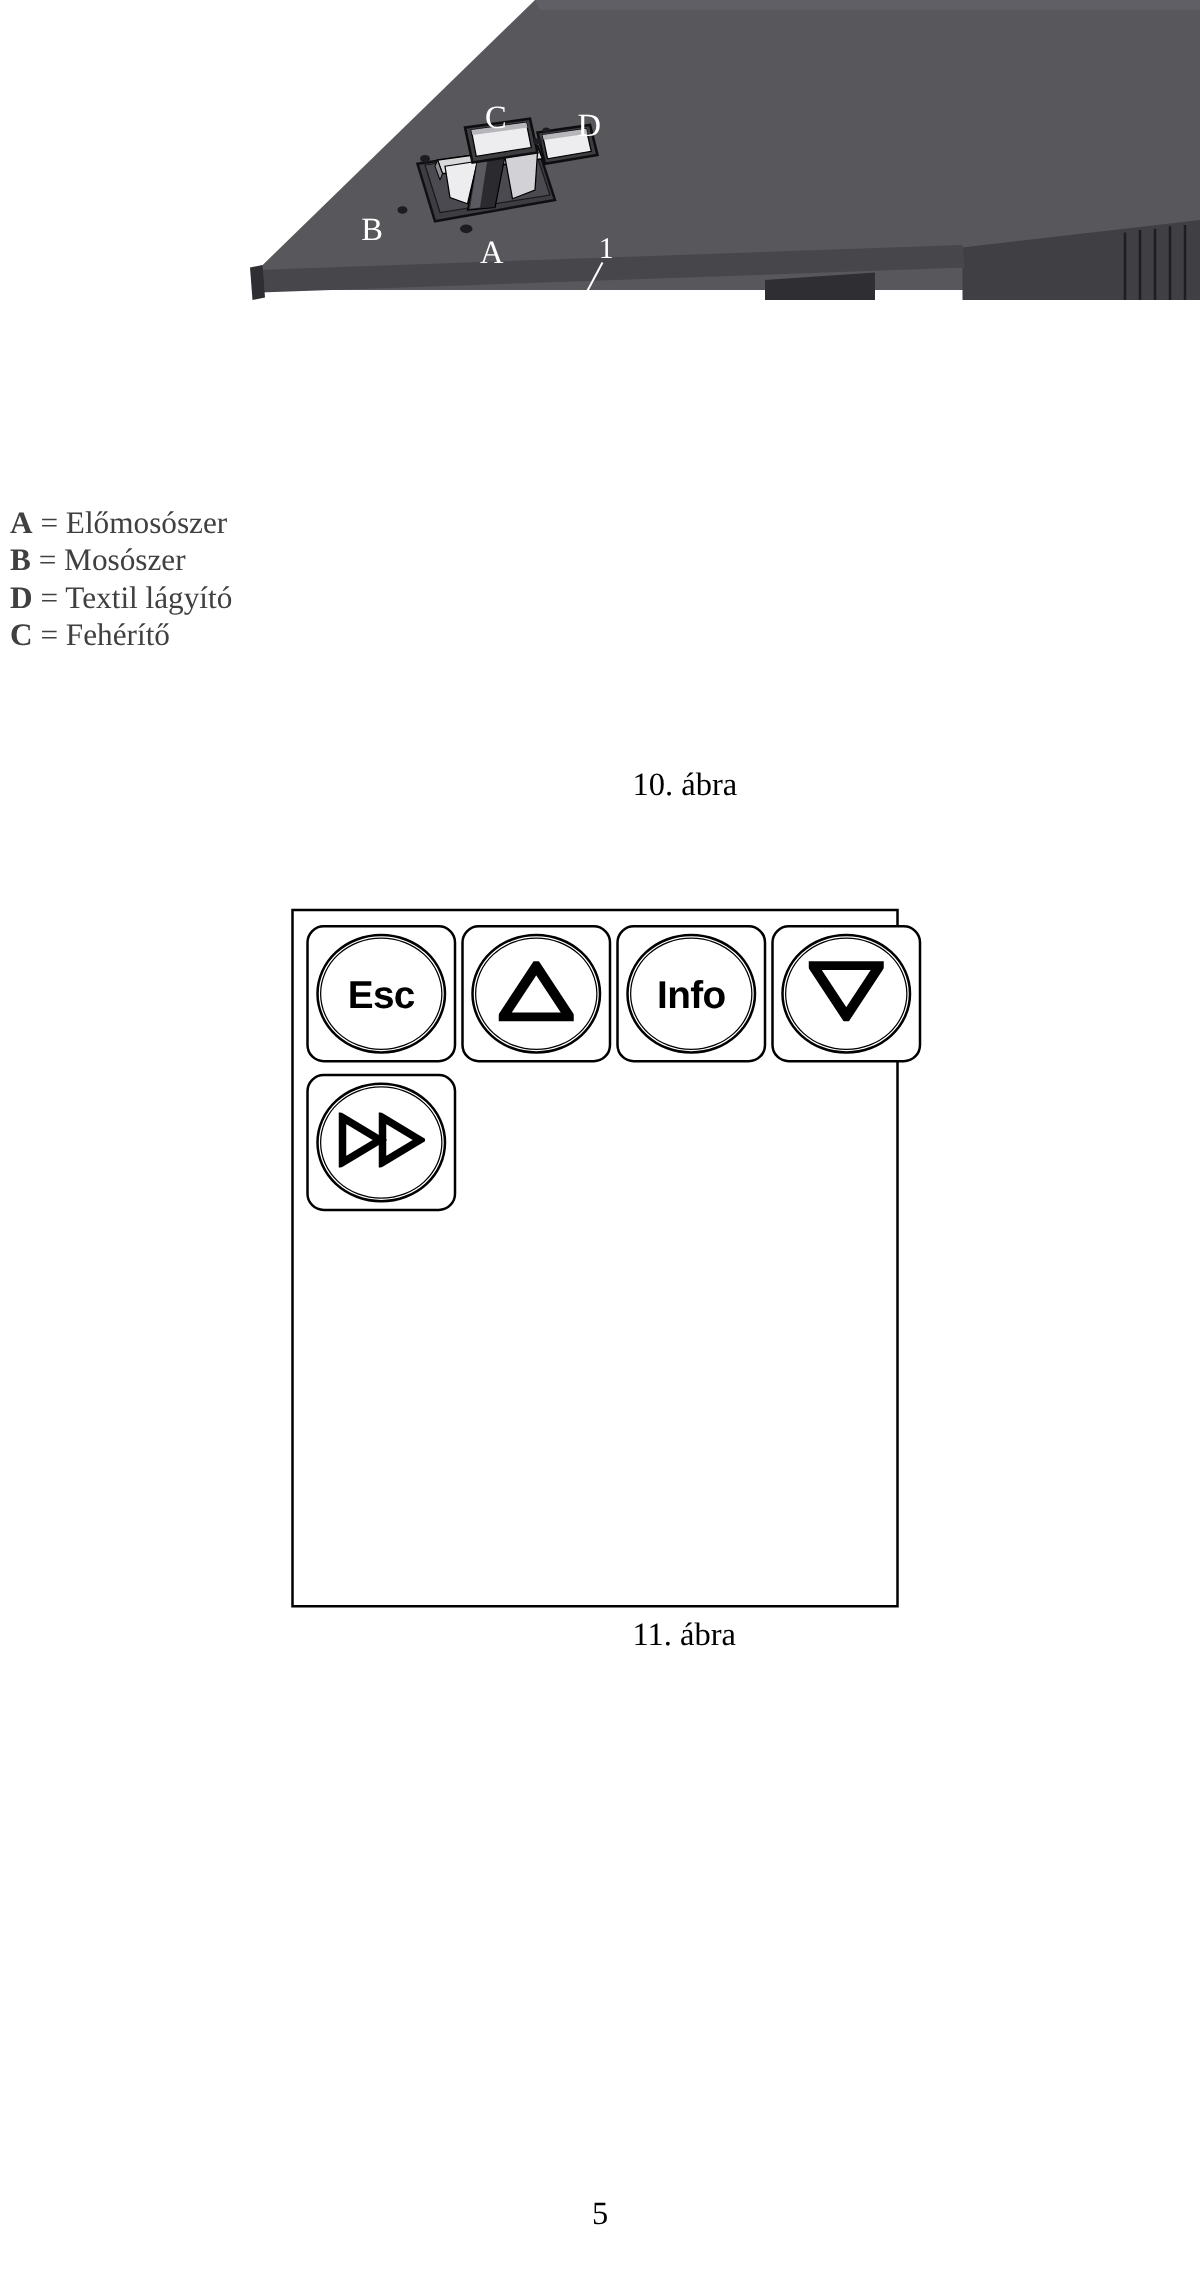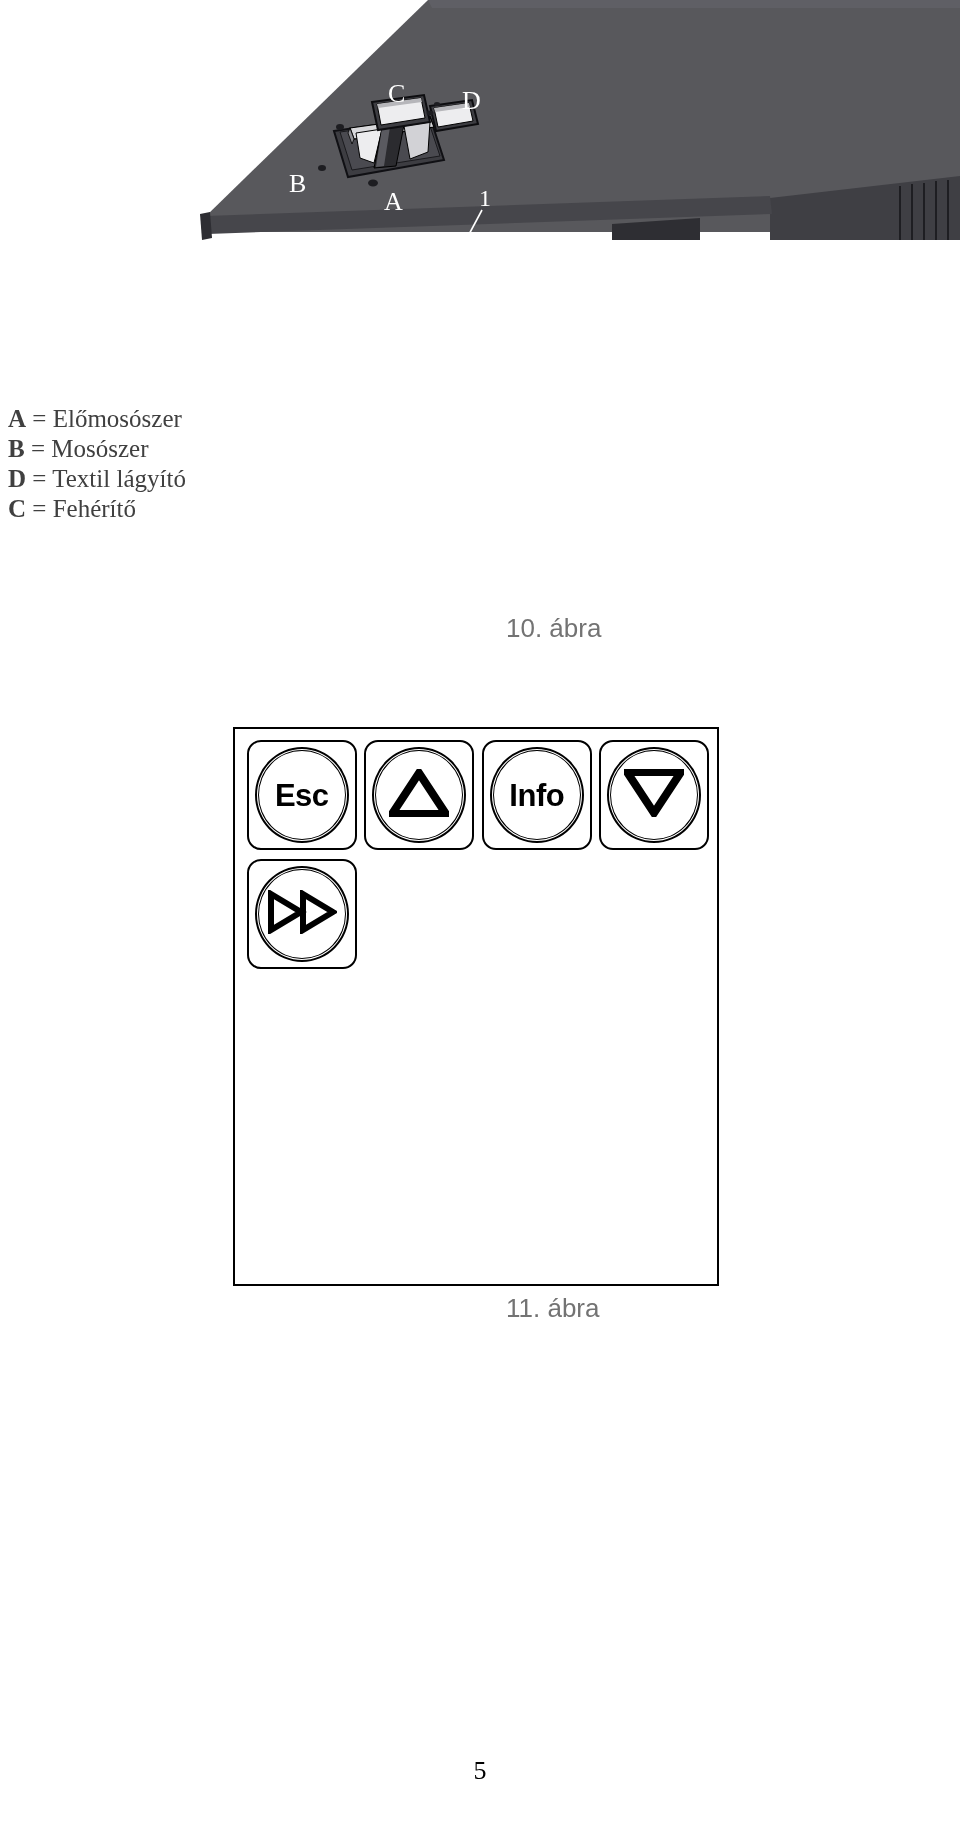--- a/index.html
+++ b/index.html
@@ -48,24 +48,24 @@
   .legend-eq {
     font-weight: normal;
   }
   .legend-val {
     font-weight: normal;
   }
 
   
   .figure-caption {
     position: absolute;
-    font-family: Liberation Sans, sans-serif;
+    font-family: Liberation Serif, serif;
     font-size: 26px;
     line-height: 30px;
-    color: #737373;
+    color: #000000;
     white-space: nowrap;
   }
   #caption-fig10 { left: 506px; top: 613px; }
   #caption-fig11 { left: 506px; top: 1293px; text-align: right; }
 
   
   #control-panel {
     position: absolute;
     left: 233px;
     top: 727px;
@@ -80,21 +80,21 @@
     left: 10px;
     top: 8px;
     width: 466px;
     display: grid;
     grid-template-columns: repeat(4, 1fr);
     grid-template-rows: repeat(2, 119px);
     gap: 0px 4px;
   }
   .panel-key {
     position: relative;
-    width: 110px;
+    width: 120px;
     height: 110px;
     margin: 3px auto;
     border: 2px solid #000;
     border-radius: 14px;
     background: #ffffff;
     box-sizing: border-box;
     display: flex;
     align-items: center;
     justify-content: center;
   }

